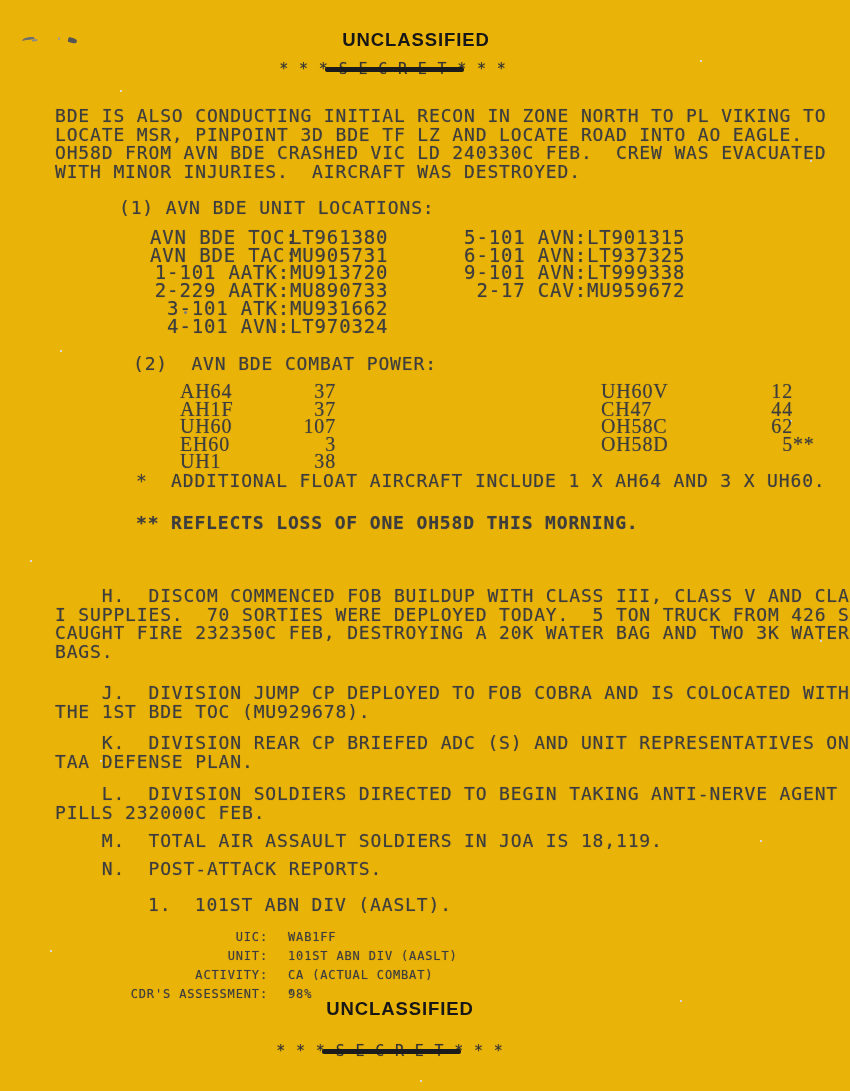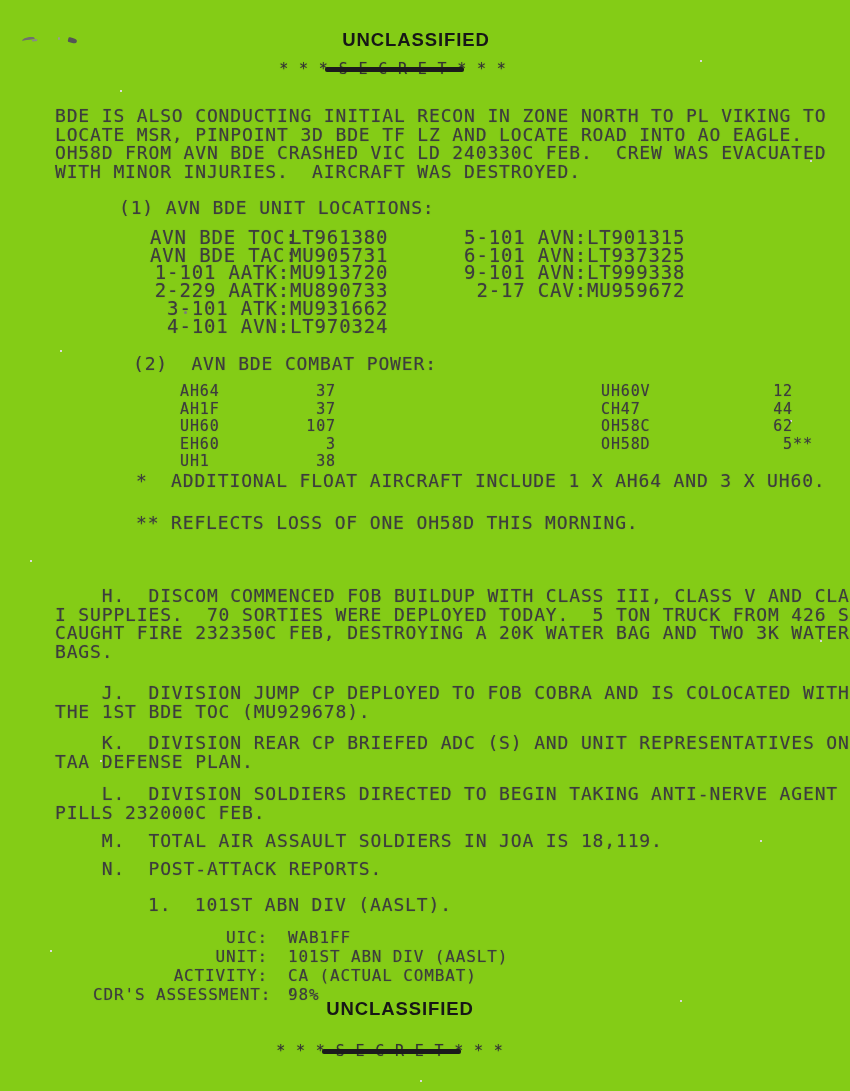--- a/index.html
+++ b/index.html
@@ -1,18 +1,18 @@
 <!DOCTYPE html>
 <html><head>
 <meta charset="utf-8">
 <style>
   html,body { margin:0; padding:0; background:#e8e8e6; }
   .page {
     position:relative; width:850px; height:1091px; margin:0 auto;
-    background:#84cc16; overflow:hidden;
+    background:#eab308; overflow:hidden;
     font-family:"DejaVu Sans Mono", monospace;
     color:#3d3d3d;
   }
   
   .tw {
     position:absolute; margin:0;
     font-family:"DejaVu Sans Mono", monospace;
     font-size:18px; letter-spacing:0.85px; line-height:18.5px;
     white-space:pre; color:#3d3d3d;
     text-shadow:0 0 1px rgba(70,70,70,0.55);
@@ -44,42 +44,42 @@
   
   .unit-col { position:absolute; top:229px; font-size:19px; letter-spacing:0.85px;
               line-height:17.7px; text-shadow:0 0 1px rgba(70,70,70,0.55); }
   .unit-left  { left:150px; }
   .unit-right { left:455px; }
   .urow { display:flex; }
   .unit-left  .ulab { display:inline-block; width:140px; text-align:right; white-space:pre; }
   .unit-right .ulab { display:inline-block; width:132px; text-align:right; white-space:pre; }
   .uval { white-space:pre; }
   
-  .combat-col { position:absolute; top:383px; font-size:15px; letter-spacing:0.85px;
-                line-height:17.5px; text-shadow:0 0 1px rgba(70,70,70,0.55); }
+  .combat-col { position:absolute; top:383px; font-size:20px; letter-spacing:0.85px;
+                line-height:17.5px; text-shadow:0 0 1px rgba(70,70,70,0.55);font-family:Liberation Serif, serif; }
   .combat-left  { left:180px; width:156px; }
   .combat-right { left:601px; width:192px; }
   .crow { display:flex; justify-content:space-between; }
   .ctype { white-space:pre; }
   .ccount-wrap { position:relative; white-space:pre; }
   .csuf { position:absolute; left:100%; top:0; white-space:pre; }
   
   .fn1 { left:136px; top:472px; }
-  .fn2 { left:136px; top:514px; }
+  .fn2 { left:136px; top:514px;font-weight:bold; }
   
   .para-h { left:55px; top:549px;margin-top:38px; }
   .para-i { left:55px; top:630px; }
   .para-j { left:55px; top:684px; }
   .para-k { left:55px; top:734px; }
   .para-l { left:55px; top:785px; }
   .para-m { left:55px; top:832px; }
   .para-n { left:55px; top:860px; }
   .item-heading { left:148px; top:896px; }
   
-  .fields { position:absolute; left:93px; top:928px; font-size:16px; letter-spacing:0.85px;
+  .fields { position:absolute; left:93px; top:928px; font-size:12px; letter-spacing:0.85px;
             line-height:19px; text-shadow:0 0 1px rgba(70,70,70,0.55); }
   .frow { display:flex; }
   .flab { display:inline-block; width:175px; text-align:right; white-space:pre; }
   .fval { margin-left:20px; white-space:pre; }
   .apostrophe { left:287px; top:985px; font-size:14px; }
   
   .pencil-mark { position:absolute; }
   .mark1 { left:22px; top:37px; width:13px; height:3px;
            border-top:3px solid #6f6f6f; border-radius:60% 40% 0 0; transform:rotate(-6deg); }
   .mark1::after { content:""; position:absolute; left:10px; top:0px; width:5px; height:2px; background:#8a8a8a; }

